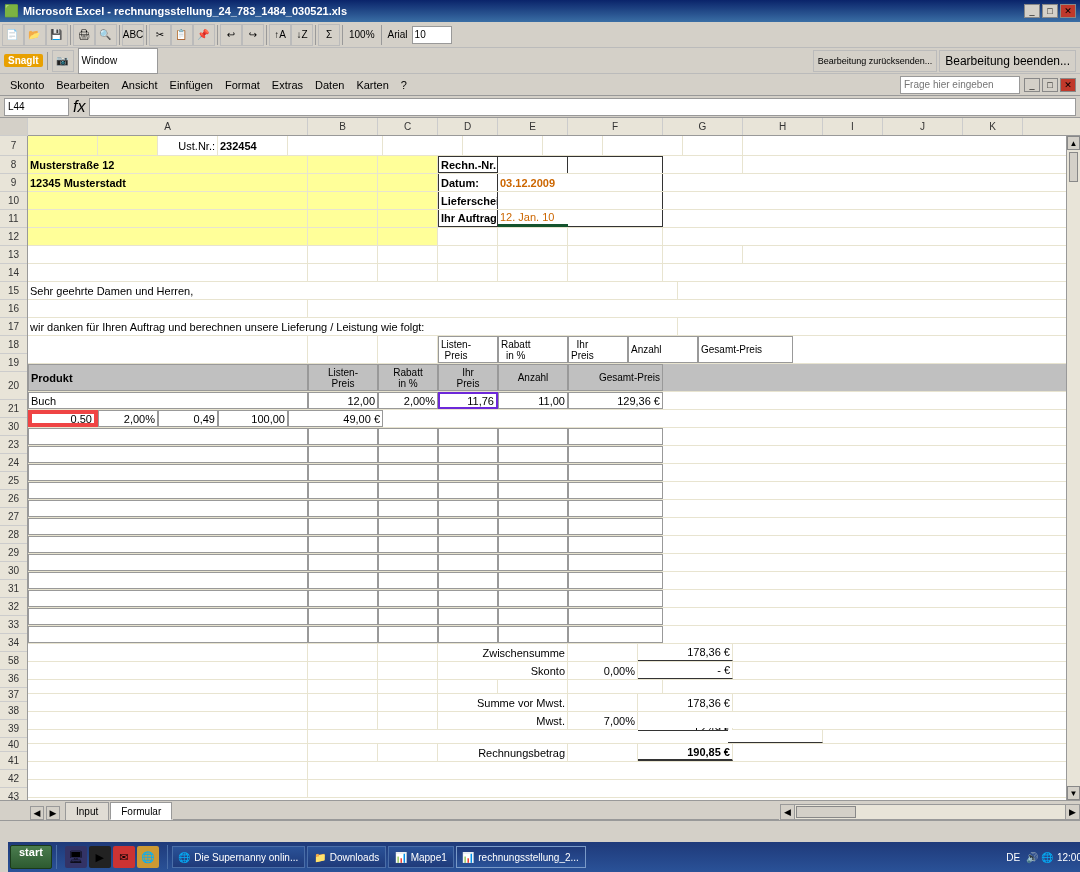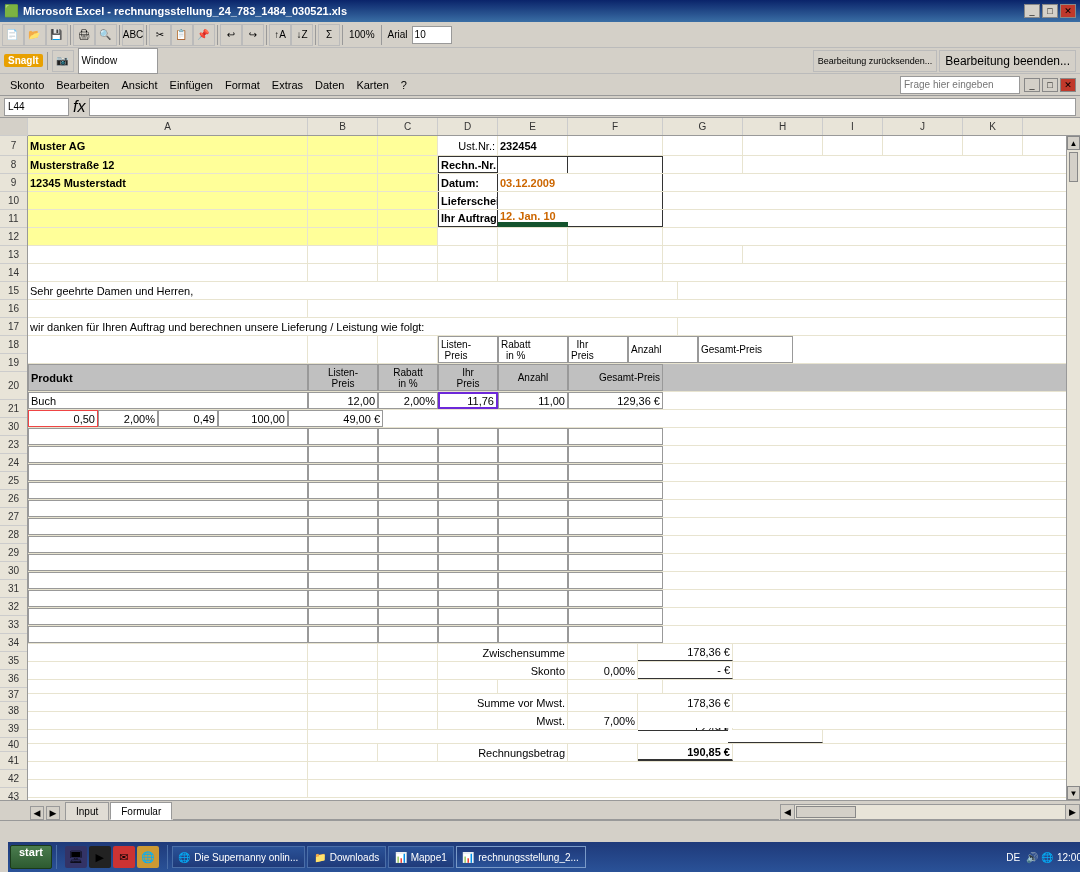--- a/index.html
+++ b/index.html
@@ -271,36 +271,35 @@
         <div class="row-header" style="height:18px;">25</div>
         <div class="row-header" style="height:18px;">26</div>
         <div class="row-header" style="height:18px;">27</div>
         <div class="row-header" style="height:18px;">28</div>
         <div class="row-header" style="height:18px;">29</div>
         <div class="row-header" style="height:18px;">30</div>
         <div class="row-header" style="height:18px;">31</div>
         <div class="row-header" style="height:18px;">32</div>
         <div class="row-header" style="height:18px;">33</div>
         <div class="row-header" style="height:18px;">34</div>
-        <div class="row-header" style="height:18px;">35</div>
+        <div class="row-header" style="height:18px;">58</div>
         <div class="row-header" style="height:18px;">36</div>
         <div class="row-header" style="height:14px;">37</div>
         <div class="row-header" style="height:18px;">38</div>
         <div class="row-header" style="height:18px;">39</div>
         <div class="row-header" style="height:14px;">40</div>
         <div class="row-header" style="height:18px;">41</div>
         <div class="row-header" style="height:18px;">42</div>
         <div class="row-header" style="height:18px;">43</div>
 
       </div>
 
       <div style="flex:1; overflow:hidden; position:relative; background:white;">
 
         <div class="grid-row" style="height:20px;">
-          <div class="cell col-a bold yellow-bg">Muster AG</div>
           <div class="cell col-b yellow-bg"></div>
           <div class="cell col-c yellow-bg"></div>
           <div class="cell col-d right">Ust.Nr.:</div>
           <div class="cell col-e bold">232454</div>
           <div class="cell col-f"></div>
           <div class="cell col-g"></div>
           <div class="cell col-h"></div>
           <div class="cell col-i"></div>
           <div class="cell col-j"></div>
           <div class="cell col-k"></div>
@@ -333,21 +332,21 @@
           <div class="cell col-d" style="border-left:1px solid #333; border-right:1px solid #333; font-weight:bold;">Lieferschein-Nr.:</div>
           <div class="cell col-e" style="border-right:none;"></div>
           <div class="cell col-f" style="border-right:1px solid #333;"></div>
         </div>
 
         <div class="grid-row">
           <div class="cell col-a yellow-bg"></div>
           <div class="cell col-b yellow-bg"></div>
           <div class="cell col-c yellow-bg"></div>
           <div class="cell col-d" style="border:1px solid #333; border-top:none; font-weight:bold;">Ihr Auftrag vom:</div>
-          <div class="cell col-e" style="border-right:none; border-bottom:5px solid #14532d; font-weight:bold; color:#cc6600;">12. Jan. 10</div>
+          <div class="cell col-e" style="border-right:none; border-bottom:3px solid #14532d; font-weight:normal; color:#cc6600;">12. Jan. 10</div>
           <div class="cell col-f" style="border-right:1px solid #333; border-bottom:1px solid #333;"></div>
         </div>
 
         <div class="grid-row">
           <div class="cell col-a yellow-bg"></div>
           <div class="cell col-b yellow-bg"></div>
           <div class="cell col-c yellow-bg"></div>
           <div class="cell col-d"></div>
           <div class="cell col-e"></div>
           <div class="cell col-f"></div>
@@ -406,21 +405,21 @@
         <div class="grid-row">
           <div class="cell col-a" style="border:1px solid #999;">Buch</div>
           <div class="cell col-b right" style="border:1px solid #999;">12,00</div>
           <div class="cell col-c right" style="border:1px solid #999;">2,00%</div>
           <div class="cell col-d right" style="border:2px solid #6d28d9;">11,76</div>
           <div class="cell col-e right" style="border:1px solid #999;">11,00</div>
           <div class="cell col-f right" style="border:1px solid #999;">129,36 €</div>
         </div>
 
         <div class="grid-row">
-          <div class="cell col-b right" style="border:1px solid #ef4444;">0,50</div>
+          <div class="cell col-b right" style="border:4px solid #ef4444;">0,50</div>
           <div class="cell col-c right" style="border:1px solid #999;">2,00%</div>
           <div class="cell col-d right" style="border:1px solid #999;">0,49</div>
           <div class="cell col-e right" style="border:1px solid #999;">100,00</div>
           <div class="cell col-f right" style="border:1px solid #999;">49,00 €</div>
         </div>
 
         <div class="grid-row">
             <div class="cell col-a" style="border:1px solid #999;"></div>
             <div class="cell col-b" style="border:1px solid #999;"></div>
             <div class="cell col-c" style="border:1px solid #999;"></div>

